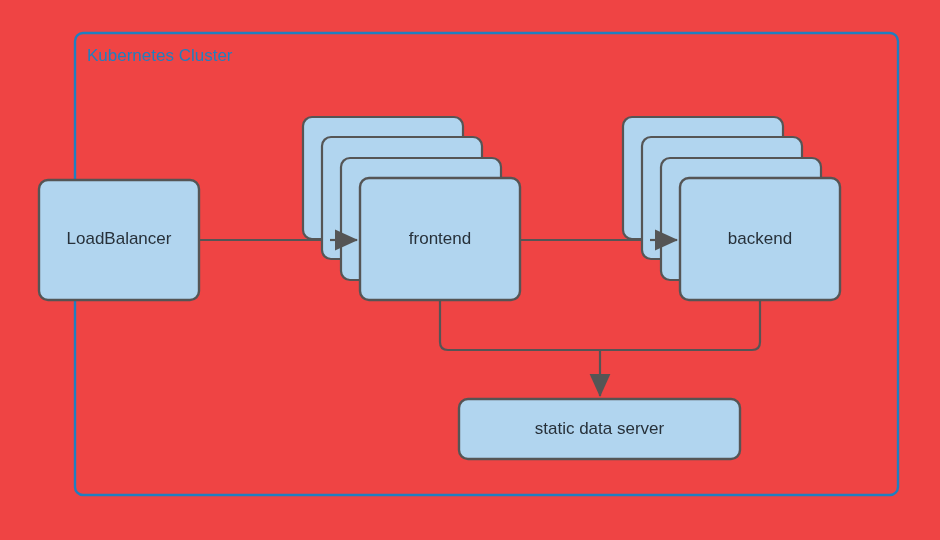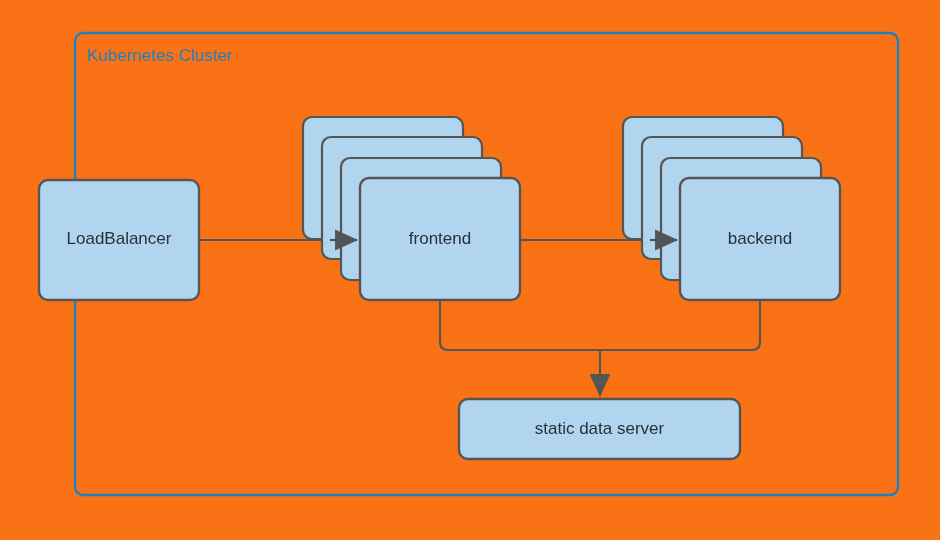--- a/index.html
+++ b/index.html
@@ -8,21 +8,21 @@
     padding: 0;
     background: #ffffff;
   }
   body {
     font-family: "Liberation Sans", sans-serif;
   }
   #canvas {
     position: relative;
     width: 940px;
     height: 540px;
-    background: #f97316;
+    background: #ef4444;
     overflow: hidden;
   }
   #diagram-svg {
     position: absolute;
     left: 0;
     top: 0;
     width: 940px;
     height: 540px;
   }
   .node-label {

